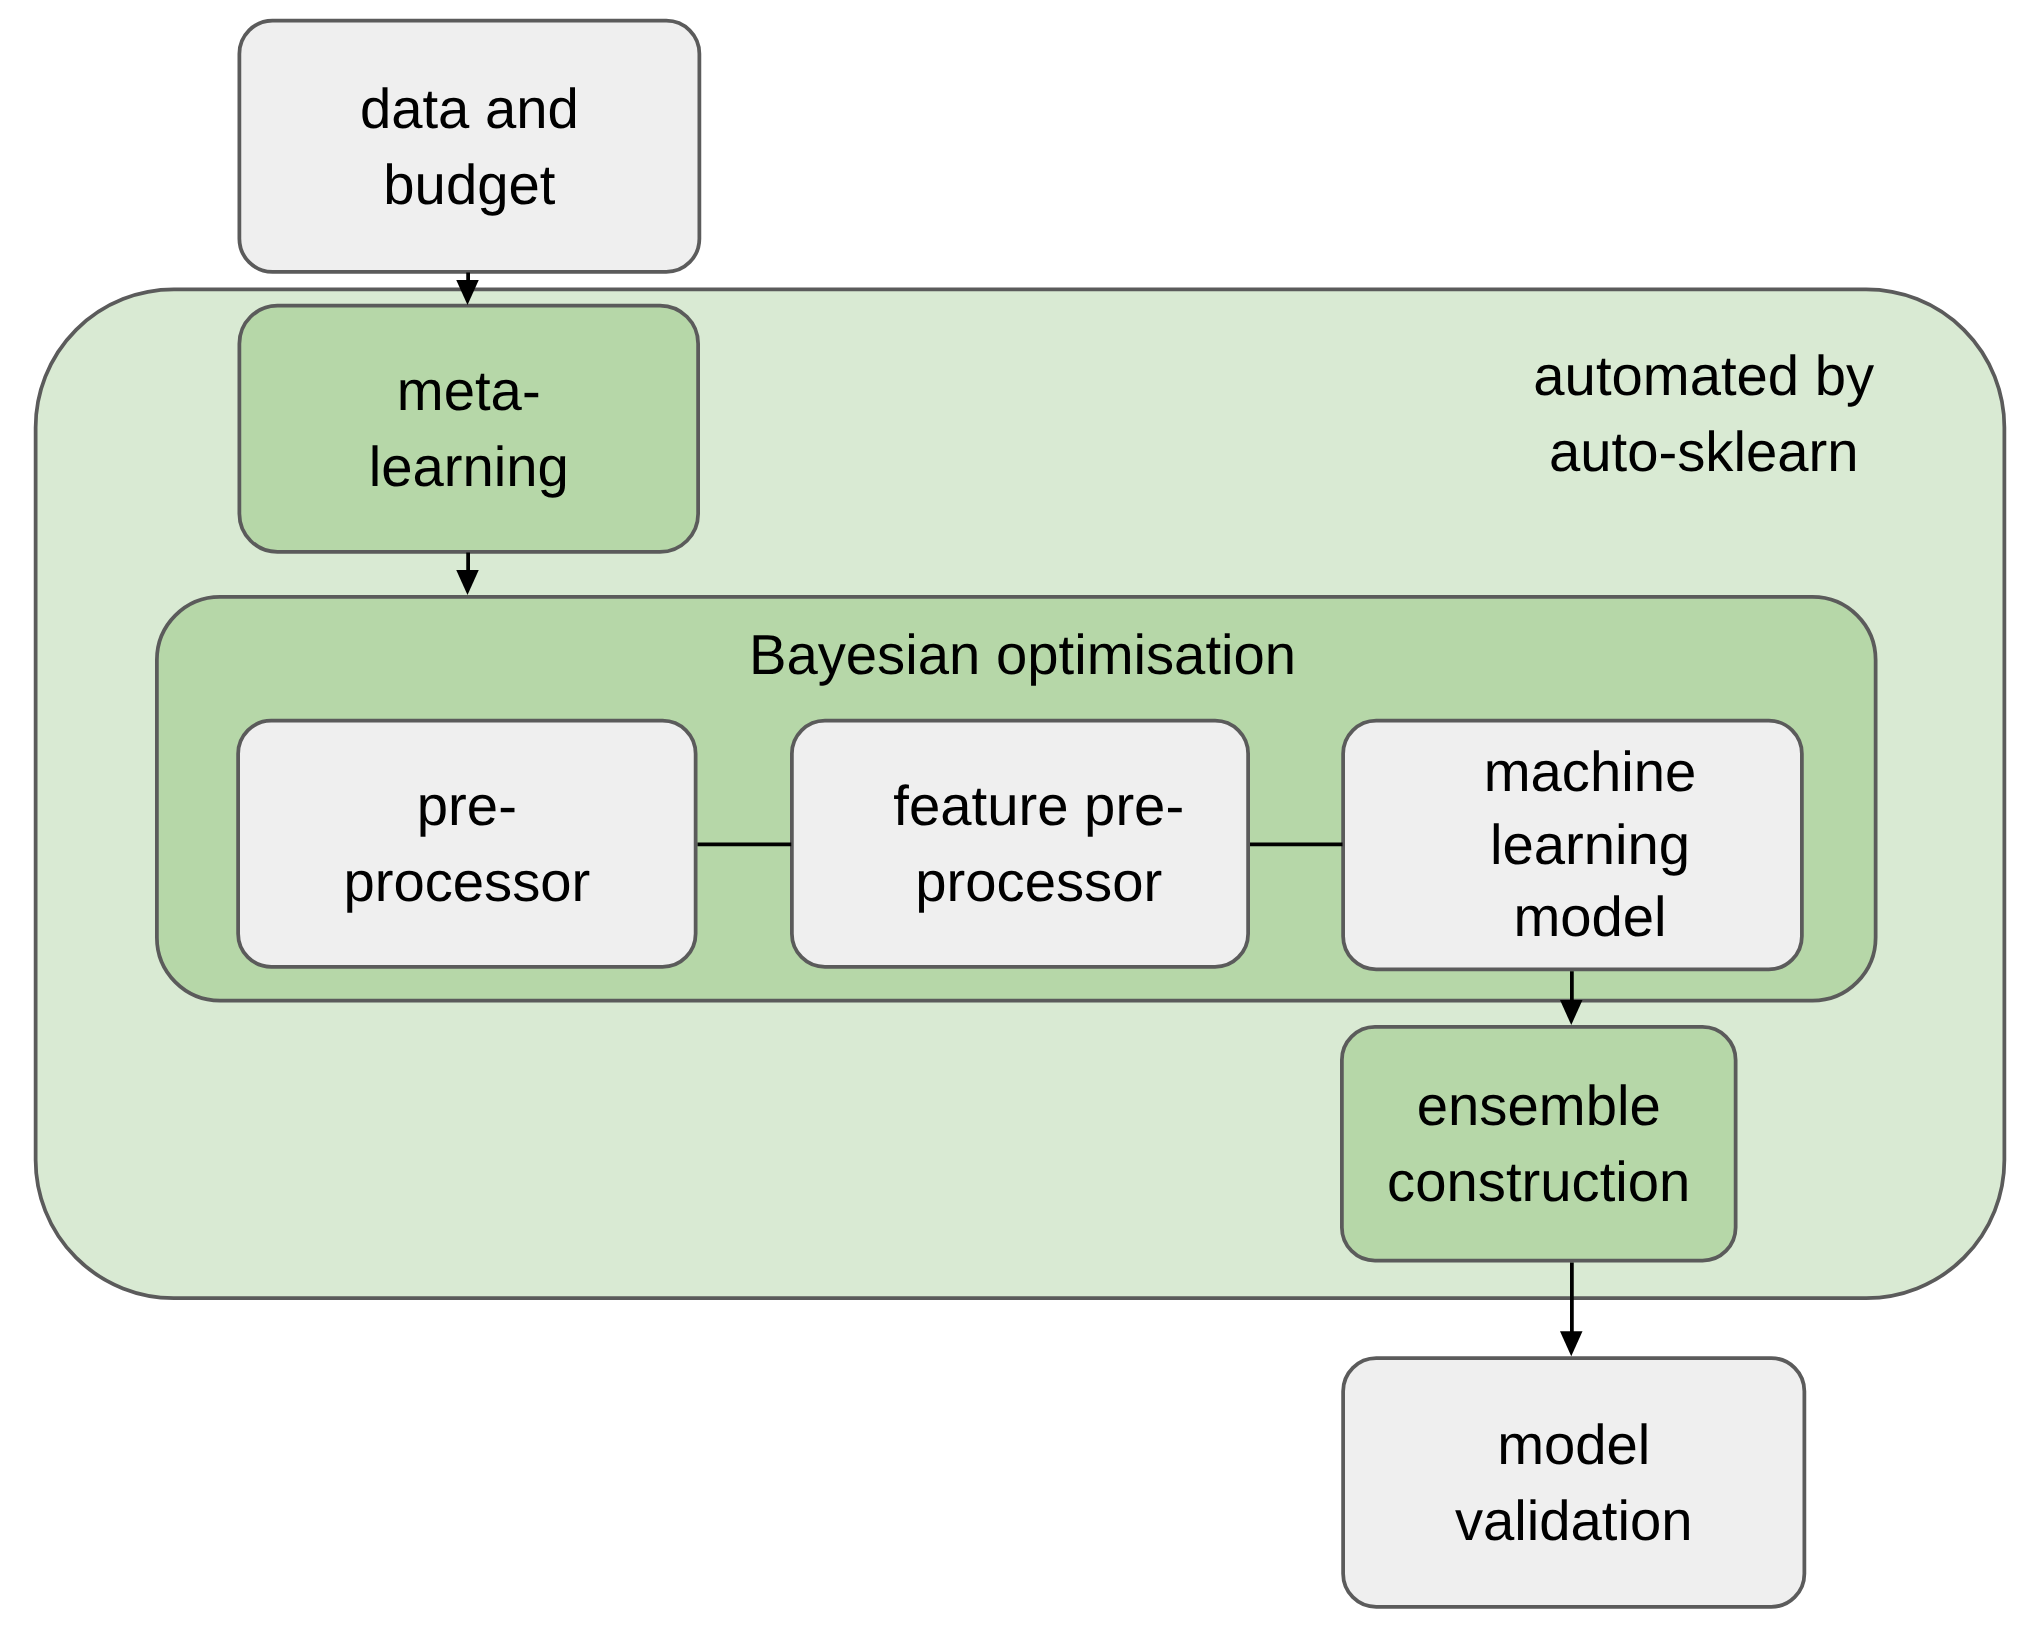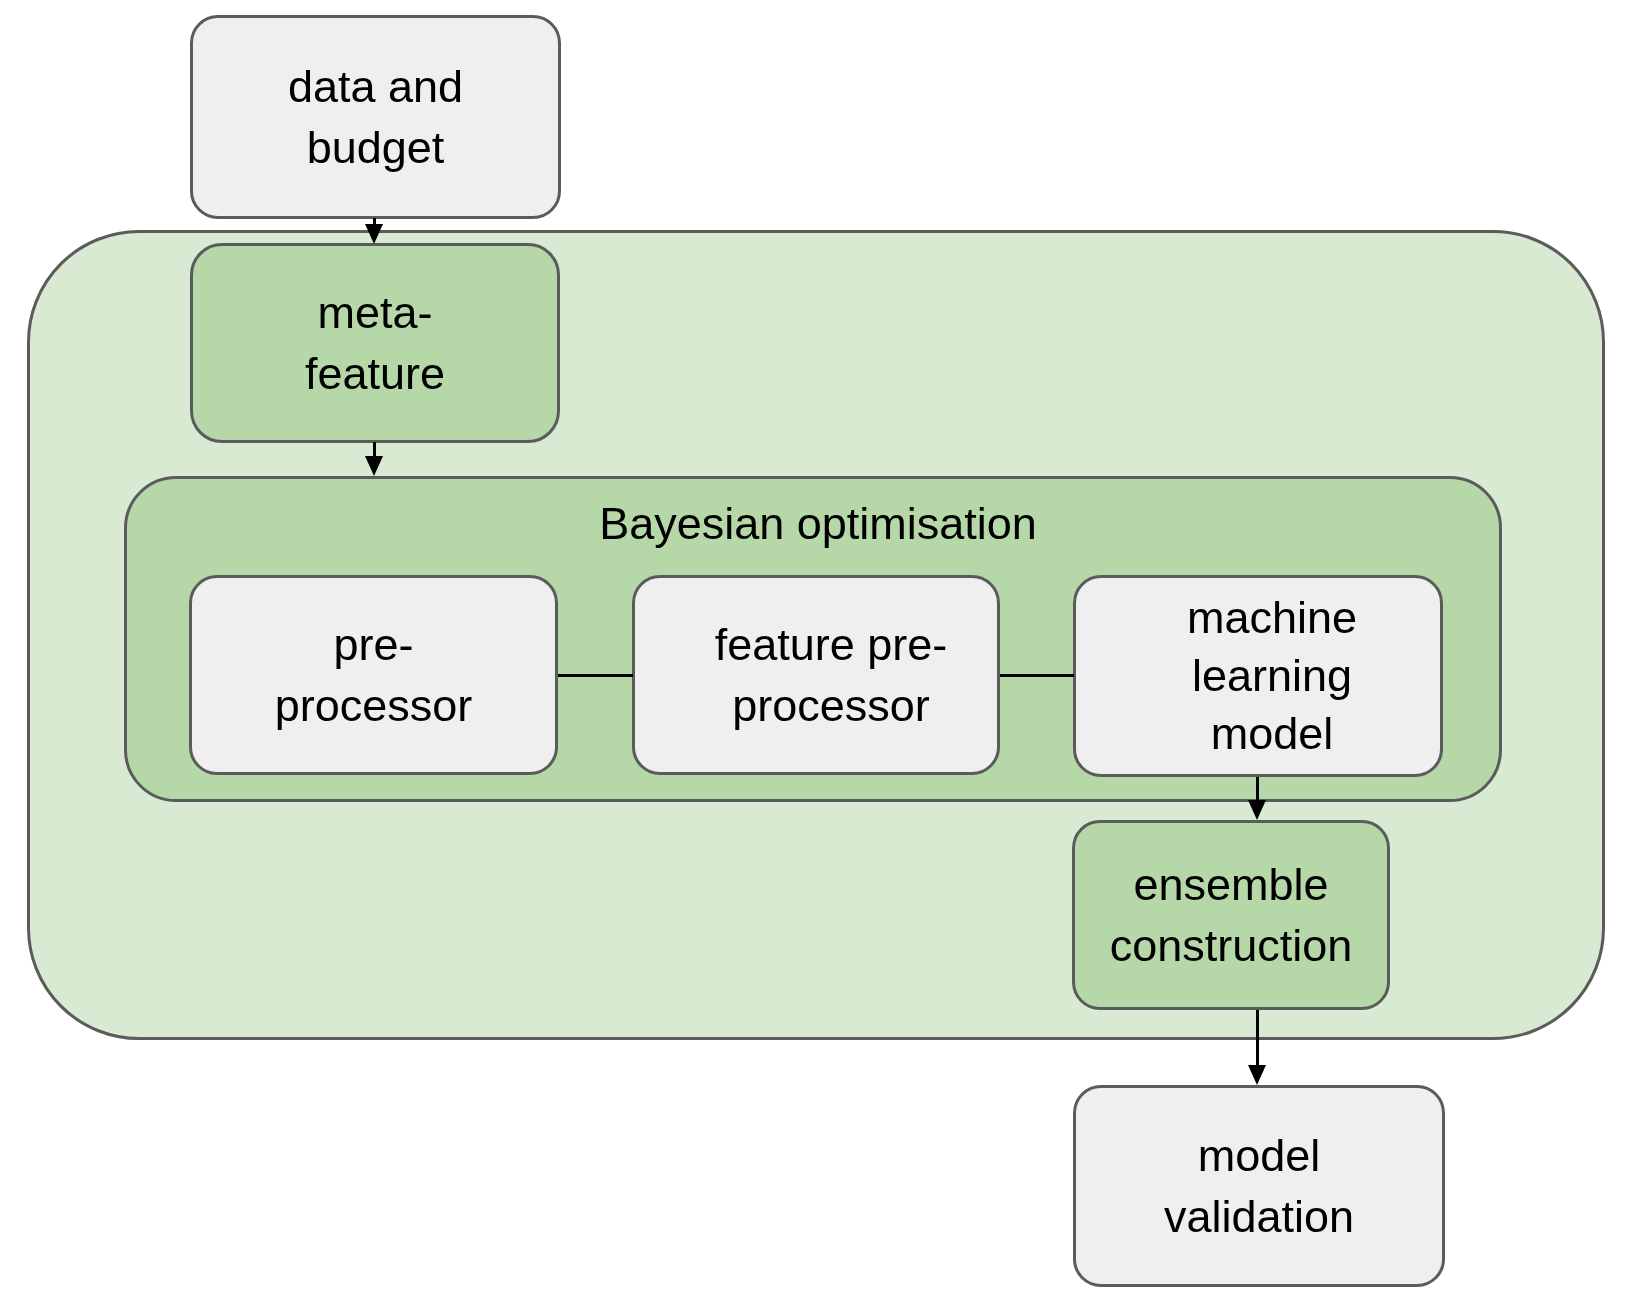--- a/index.html
+++ b/index.html
@@ -116,33 +116,35 @@
   #connector-pre-feature { left: 558px;  top: 674px; width: 75px; }
   #connector-feature-ml  { left: 1000px; top: 674px; width: 74px; }
 </style>
 </head>
 <body>
 
 <div id="canvas">
 
   <div class="container" id="outer-container"></div>
 
+  <div id="auto-sklearn-note">automated by
+auto-sklearn</div>
 
   <div class="container" id="bayesian-container">
     <div id="bayesian-title">Bayesian optimisation</div>
   </div>
 
   <div class="node gray" id="node-data-budget">
     <span class="lbl">data and
 budget</span>
   </div>
 
   <div class="node green" id="node-meta-learning">
     <span class="lbl">meta-
-feature</span>
+learning</span>
   </div>
 
   <div class="node gray" id="node-pre-processor">
     <span class="lbl">pre-
 processor</span>
   </div>
 
   <div class="node gray" id="node-feature-pre">
     <span class="lbl">feature pre-
 processor</span>

